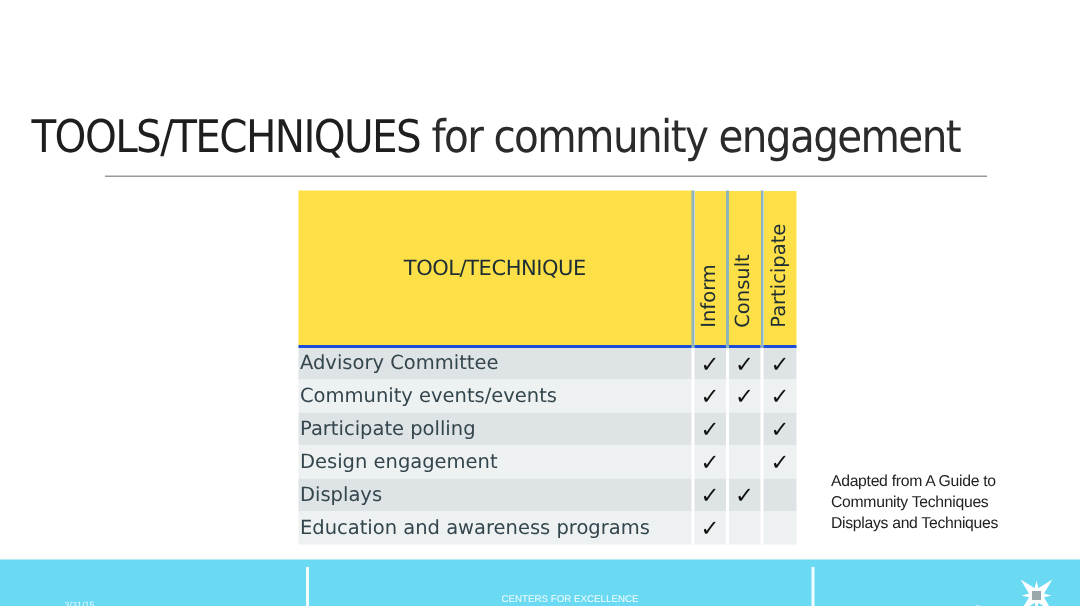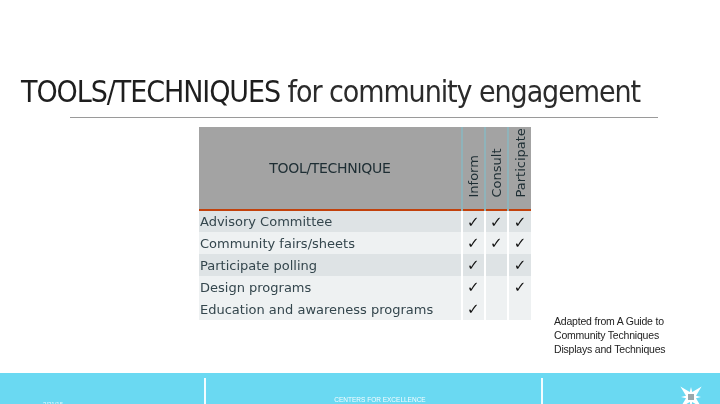--- a/index.html
+++ b/index.html
@@ -10,34 +10,34 @@
       position: absolute; left: 21px; top: 58px; font-size: 30px; color: #2b2b2b;
       font-family: "DejaVu Sans", sans-serif; letter-spacing: -1.2px; white-space: nowrap;
       transform: scaleX(0.9); transform-origin: left center; font-weight: normal;
     }
     .title .bold { color: #1e1e1e; }
     .title-rule {
       position: absolute; left: 70px; top: 101px; width: 588px; height: 1px; background: #9a9a9a;
     }
     .table-wrap { position: absolute; left: 199px; top: 111px; width: 332px; }
     table { border-collapse: collapse; width: 332px; table-layout: fixed; }
-    th { background: #a3a3a3; color: #1d2d33; font-weight: normal; height: 83px; border-right: 2px solid #8fb3ba; padding: 0; }
+    th { background: #fde047; color: #1d2d33; font-weight: normal; height: 104px; border-right: 2px solid #8fb3ba; padding: 0; }
     th:last-child { border-right: none; }
     th.main { width: 262px; font-size: 14px; font-family: "DejaVu Sans", sans-serif; letter-spacing: -0.3px; }
     th.vert { width: 23px; position: relative; }
     th.vert span {
       position: absolute; left: 50%; bottom: 4px; transform: translateX(-50%) rotate(-90deg) translateX(50%);
       transform-origin: center; white-space: nowrap; font-size: 13px; color: #1d2d33;
       font-family: "DejaVu Sans", sans-serif; display: block;
     }
     td { height: 22px; font-size: 13px; color: #34464d; font-family: "DejaVu Sans", sans-serif; padding: 0 0 0 1px; border-right: 2px solid #ffffff; }
     td:last-child { border-right: none; }
     tr.odd td { background: #dee3e5; }
     tr.even td { background: #eef1f2; }
-    tr.first td { border-top: 2px solid #c2410c; }
+    tr.first td { border-top: 2px solid #1d4ed8; }
     td.chk { text-align: center; font-size: 15px; color: #111; padding: 0; }
     .note {
       position: absolute; left: 554px; top: 298px; font-size: 10.5px; line-height: 14px; color: #222;
       font-family: Liberation Sans, sans-serif; width: 160px; letter-spacing: -0.2px;
     }
     .footer { position: absolute; left: 0; top: 357px; width: 720px; height: 47px; background: #6ad9f2; }
     .footer .date { position: absolute; left: 43px; top: 28px; font-size: 6px; color: #e8fbff; }
     .footer .divider { position: absolute; top: 5px; width: 2px; height: 37px; background: #f2fcff; }
     .footer .org { position: absolute; left: 300px; top: 22px; width: 160px; text-align: center; font-size: 6.5px; color: #f5fdff; line-height: 10px; }
     .footer .org .url { font-weight: bold; }
@@ -70,36 +70,42 @@
         </tr>
       </thead>
       <tbody>
         <tr class="odd first">
           <td>Advisory Committee</td>
           <td class="chk">✓</td>
           <td class="chk">✓</td>
           <td class="chk">✓</td>
         </tr>
         <tr class="even">
-          <td>Community fairs/sheets</td>
+          <td>Community events/events</td>
           <td class="chk">✓</td>
           <td class="chk">✓</td>
           <td class="chk">✓</td>
         </tr>
         <tr class="odd">
           <td>Participate polling</td>
           <td class="chk">✓</td>
           <td class="chk"></td>
           <td class="chk">✓</td>
         </tr>
         <tr class="even">
-          <td>Design programs</td>
+          <td>Design engagement</td>
           <td class="chk">✓</td>
           <td class="chk"></td>
           <td class="chk">✓</td>
+        </tr>
+        <tr class="odd">
+          <td>Displays</td>
+          <td class="chk">✓</td>
+          <td class="chk">✓</td>
+          <td class="chk"></td>
         </tr>
         <tr class="even">
           <td>Education and awareness programs</td>
           <td class="chk">✓</td>
           <td class="chk"></td>
           <td class="chk"></td>
         </tr>
       </tbody>
     </table>
   </div>

